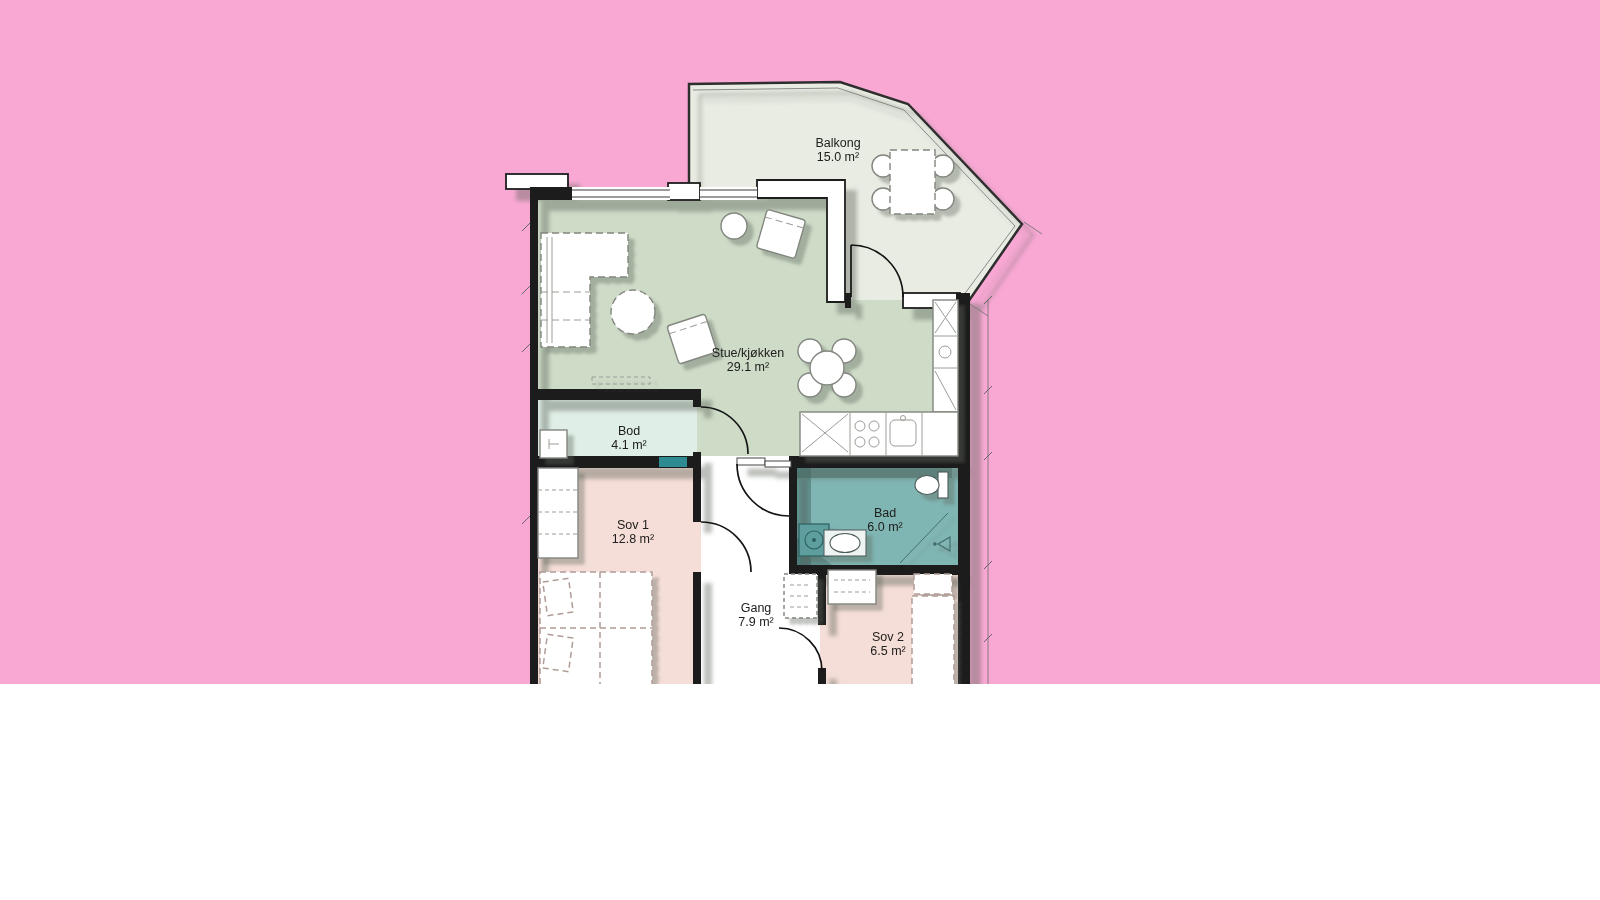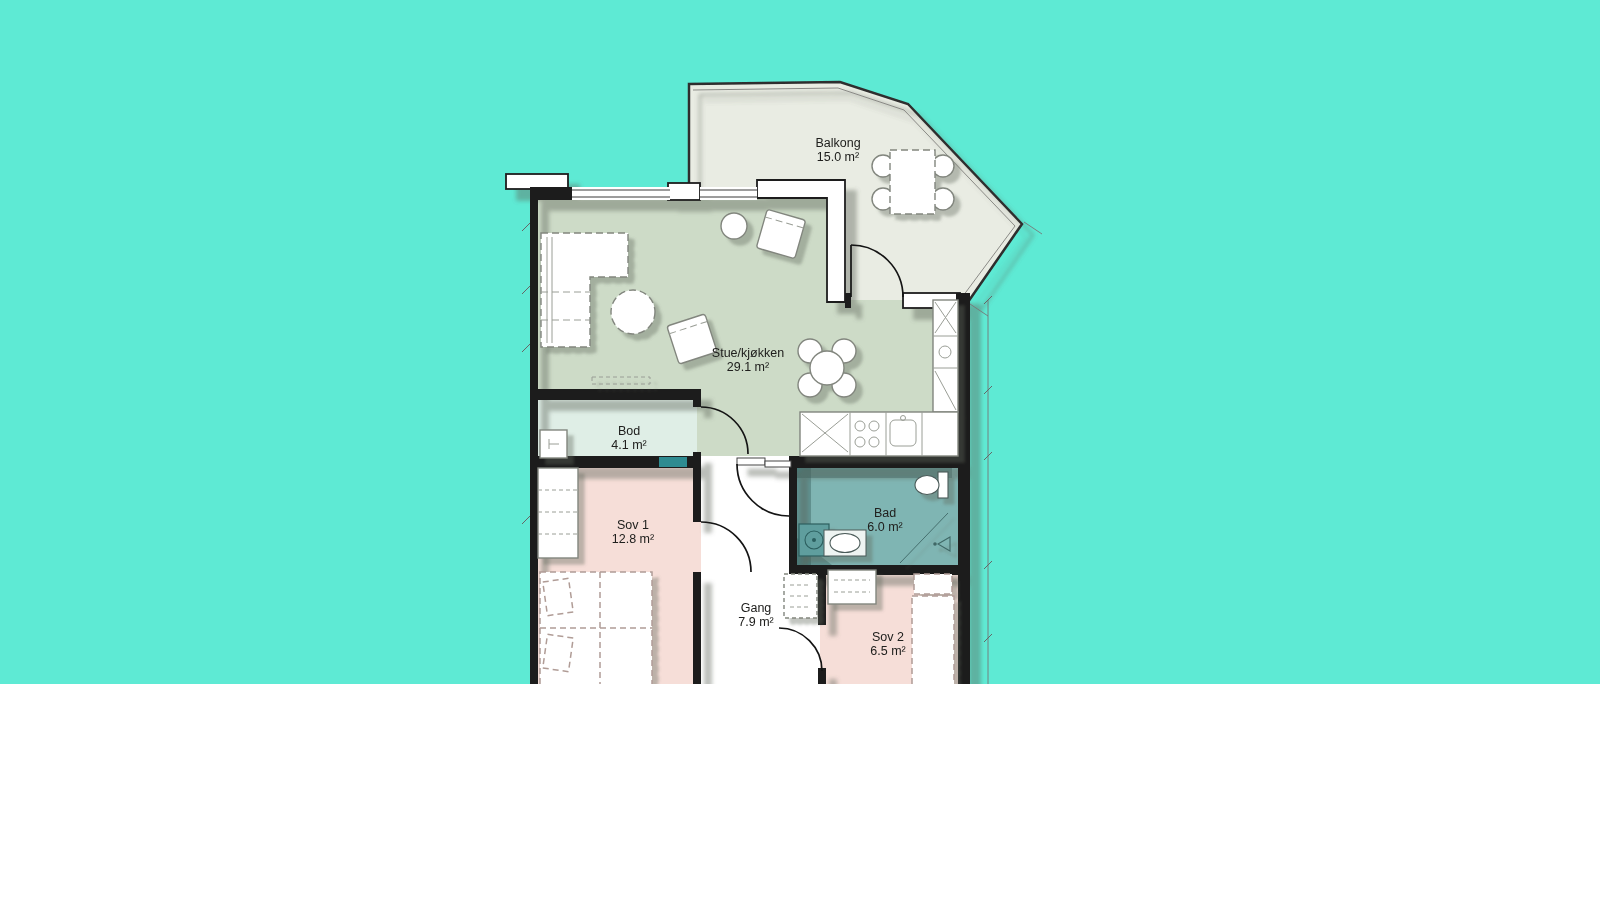--- a/index.html
+++ b/index.html
@@ -1,16 +1,16 @@
 <!DOCTYPE html>
 <html><head>
 <meta charset="utf-8">
 <style>
   html,body{margin:0;padding:0;background:#fff;}
-  #canvas{position:relative;width:1600px;height:684px;background:#5eead4;overflow:hidden;
+  #canvas{position:relative;width:1600px;height:684px;background:#f9a8d4;overflow:hidden;
           font-family:"Liberation Sans",sans-serif;}
   svg{position:absolute;left:0;top:0;}
   .wall{fill:#1c1c1c;}
   .pier{fill:#ffffff;stroke:#1c1c1c;stroke-width:1.8;}
   .winline{stroke:#3a3a3a;stroke-width:1;}
   .sill{fill:#ffffff;stroke:#444;stroke-width:1;}
   .door{fill:none;stroke:#141414;stroke-width:1.7;}
   .furn{fill:#ffffff;stroke:#82867e;stroke-width:1.4;}
   .furnline{fill:none;stroke:#9a9e96;stroke-width:1;}
   .dash{stroke-dasharray:7 4;}

